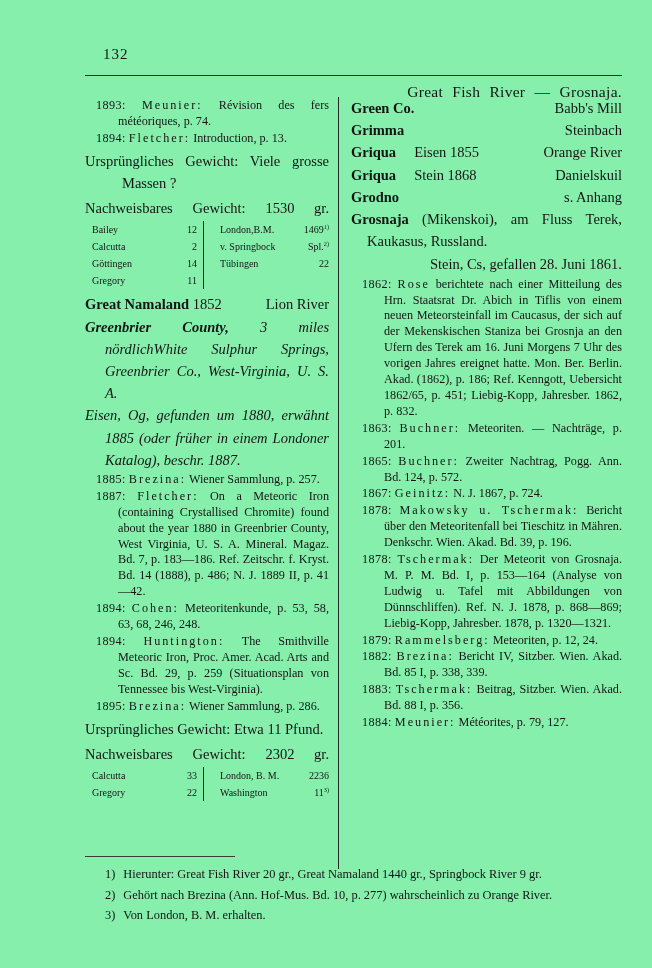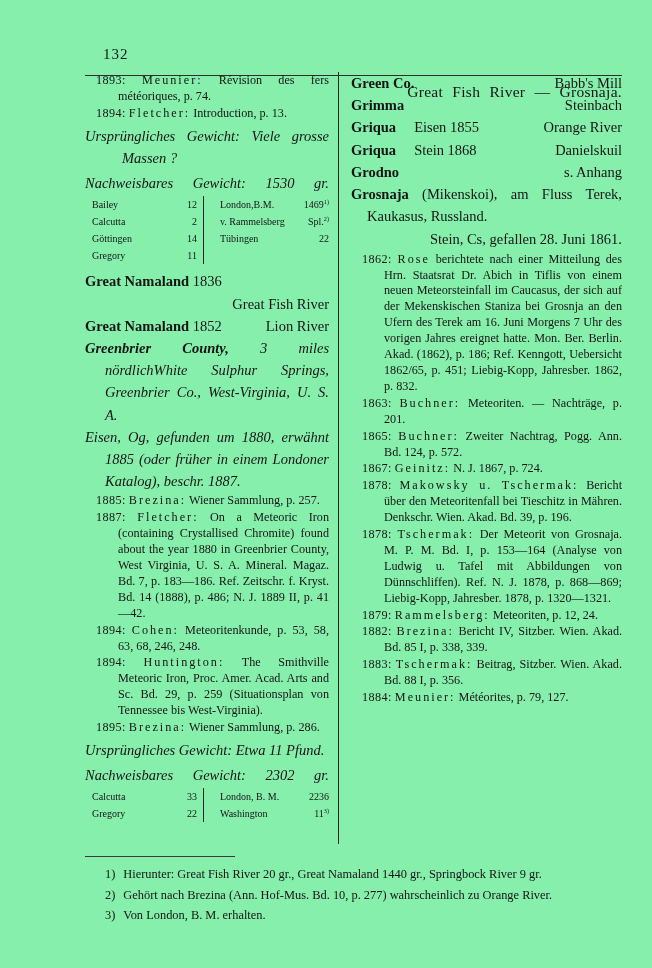--- a/index.html
+++ b/index.html
@@ -8,32 +8,32 @@
     background:#86efac; color:#141414; overflow:hidden;
     font-family:"Liberation Serif","DejaVu Serif",serif;
   }
   
   .header { position:absolute; top:44px; left:85px; width:537px; height:24px; }
   .pagenum { position:absolute; left:18px; top:2px; font-size:15px; letter-spacing:1px; }
   .title { position:absolute; left:0; right:0; top:0; text-align:right; font-size:15.5px; word-spacing:5px; letter-spacing:0.3px;margin-top:39px; }
   .rule-top { position:absolute; top:75px; left:85px; width:537px; border-top:1.6px solid #2e2e2e; }
 
   
-  .columns { position:absolute; top:72px; left:85px; width:537px; height:772px; display:flex; align-items:stretch; overflow:hidden; }
+  .columns { position:absolute; top:97px; left:85px; width:537px; height:772px; display:flex; align-items:stretch; overflow:hidden; }
   .col-left { width:254px; padding-right:9px; border-right:1.3px solid #262626; box-sizing:border-box; }
   .col-right { flex:1; padding-left:12px; min-width:0; }
 
   
   .bib { font-size:12.2px; line-height:15.9px; margin:1px 0; padding-left:33px; text-indent:-22px; text-align:justify; }
   .yr { letter-spacing:0.4px; }
   .au { letter-spacing:2px; }
 
   
   .main { font-size:14.5px; line-height:22.2px; margin:0; text-align:justify; }
-  .hang36 { padding-left:37px; text-indent:-37px; margin-top:3px;font-style:italic; }
+  .hang36 { padding-left:37px; text-indent:-37px; margin-top:3px; }
   .hang20 { padding-left:20px; text-indent:-20px;font-style:italic; }
   .hang16 { padding-left:16px; text-indent:-16px; }
   .spread { text-align-last:justify; }
   .hw { font-weight:bold; }
   .row-between { display:flex; justify-content:space-between; text-align:left; }
   .gn { margin-top:6px; }
   .gn-line2 { text-align:right; }
   .qual:not(:empty) { margin-left:18px; }
   .stein { padding-left:9px; text-align:right; margin-top:1px; }
 
@@ -78,21 +78,21 @@
           <span class="tn1">12</span>
           <span class="thalf">
               <span>London,B.M.</span>
               <span><span>1469</span><sup>1)</sup></span>
             </span>
         </div>
         <div class="trow">
           <span class="tc1">Calcutta</span>
           <span class="tn1">2</span>
           <span class="thalf">
-              <span>v. Rammelsberg</span>
+              <span>v. Springbock</span>
               <span><span>Spl.</span><sup>2)</sup></span>
             </span>
         </div>
         <div class="trow">
           <span class="tc1">Göttingen</span>
           <span class="tn1">14</span>
           <span class="thalf">
               <span>Tübingen</span>
               <span><span>22</span><sup></sup></span>
             </span>
@@ -100,24 +100,20 @@
         <div class="trow">
           <span class="tc1">Gregory</span>
           <span class="tn1">11</span>
           <span class="thalf">
               <span></span>
               <span><span></span><sup></sup></span>
             </span>
         </div>
       </div>
 
-      <div class="main gn">
-        <div><span class="hw">Great Namaland</span> <span>1836</span></div>
-        <div class="gn-line2">Great Fish River</div>
-      </div>
       <div class="main row-between">
         <span><span class="hw">Great Namaland</span> <span>1852</span></span>
         <span>Lion River</span>
       </div>
 
       <p class="main hang20"><span class="hw">Greenbrier County,</span> <span>3 miles nördlichWhite Sulphur Springs, Greenbrier Co., West-Virginia, U. S. A.</span></p>
       <p class="main hang20">Eisen, Og, gefunden um 1880, erwähnt 1885 (oder früher in einem Londoner Katalog), beschr. 1887.</p>
 
       <p class="bib"><span class="yr">1885:</span> <span class="au">Brezina:</span> <span>Wiener Sammlung, p. 257.</span></p>
       <p class="bib"><span class="yr">1887:</span> <span class="au">Fletcher:</span> <span>On a Meteoric Iron (containing Crystallised Chromite) found about the year 1880 in Greenbrier County, West Virginia, U. S. A. Mineral. Magaz. Bd. 7, p. 183—186. Ref. Zeitschr. f. Kryst. Bd. 14 (1888), p. 486; N. J. 1889 II, p. 41—42.</span></p>

